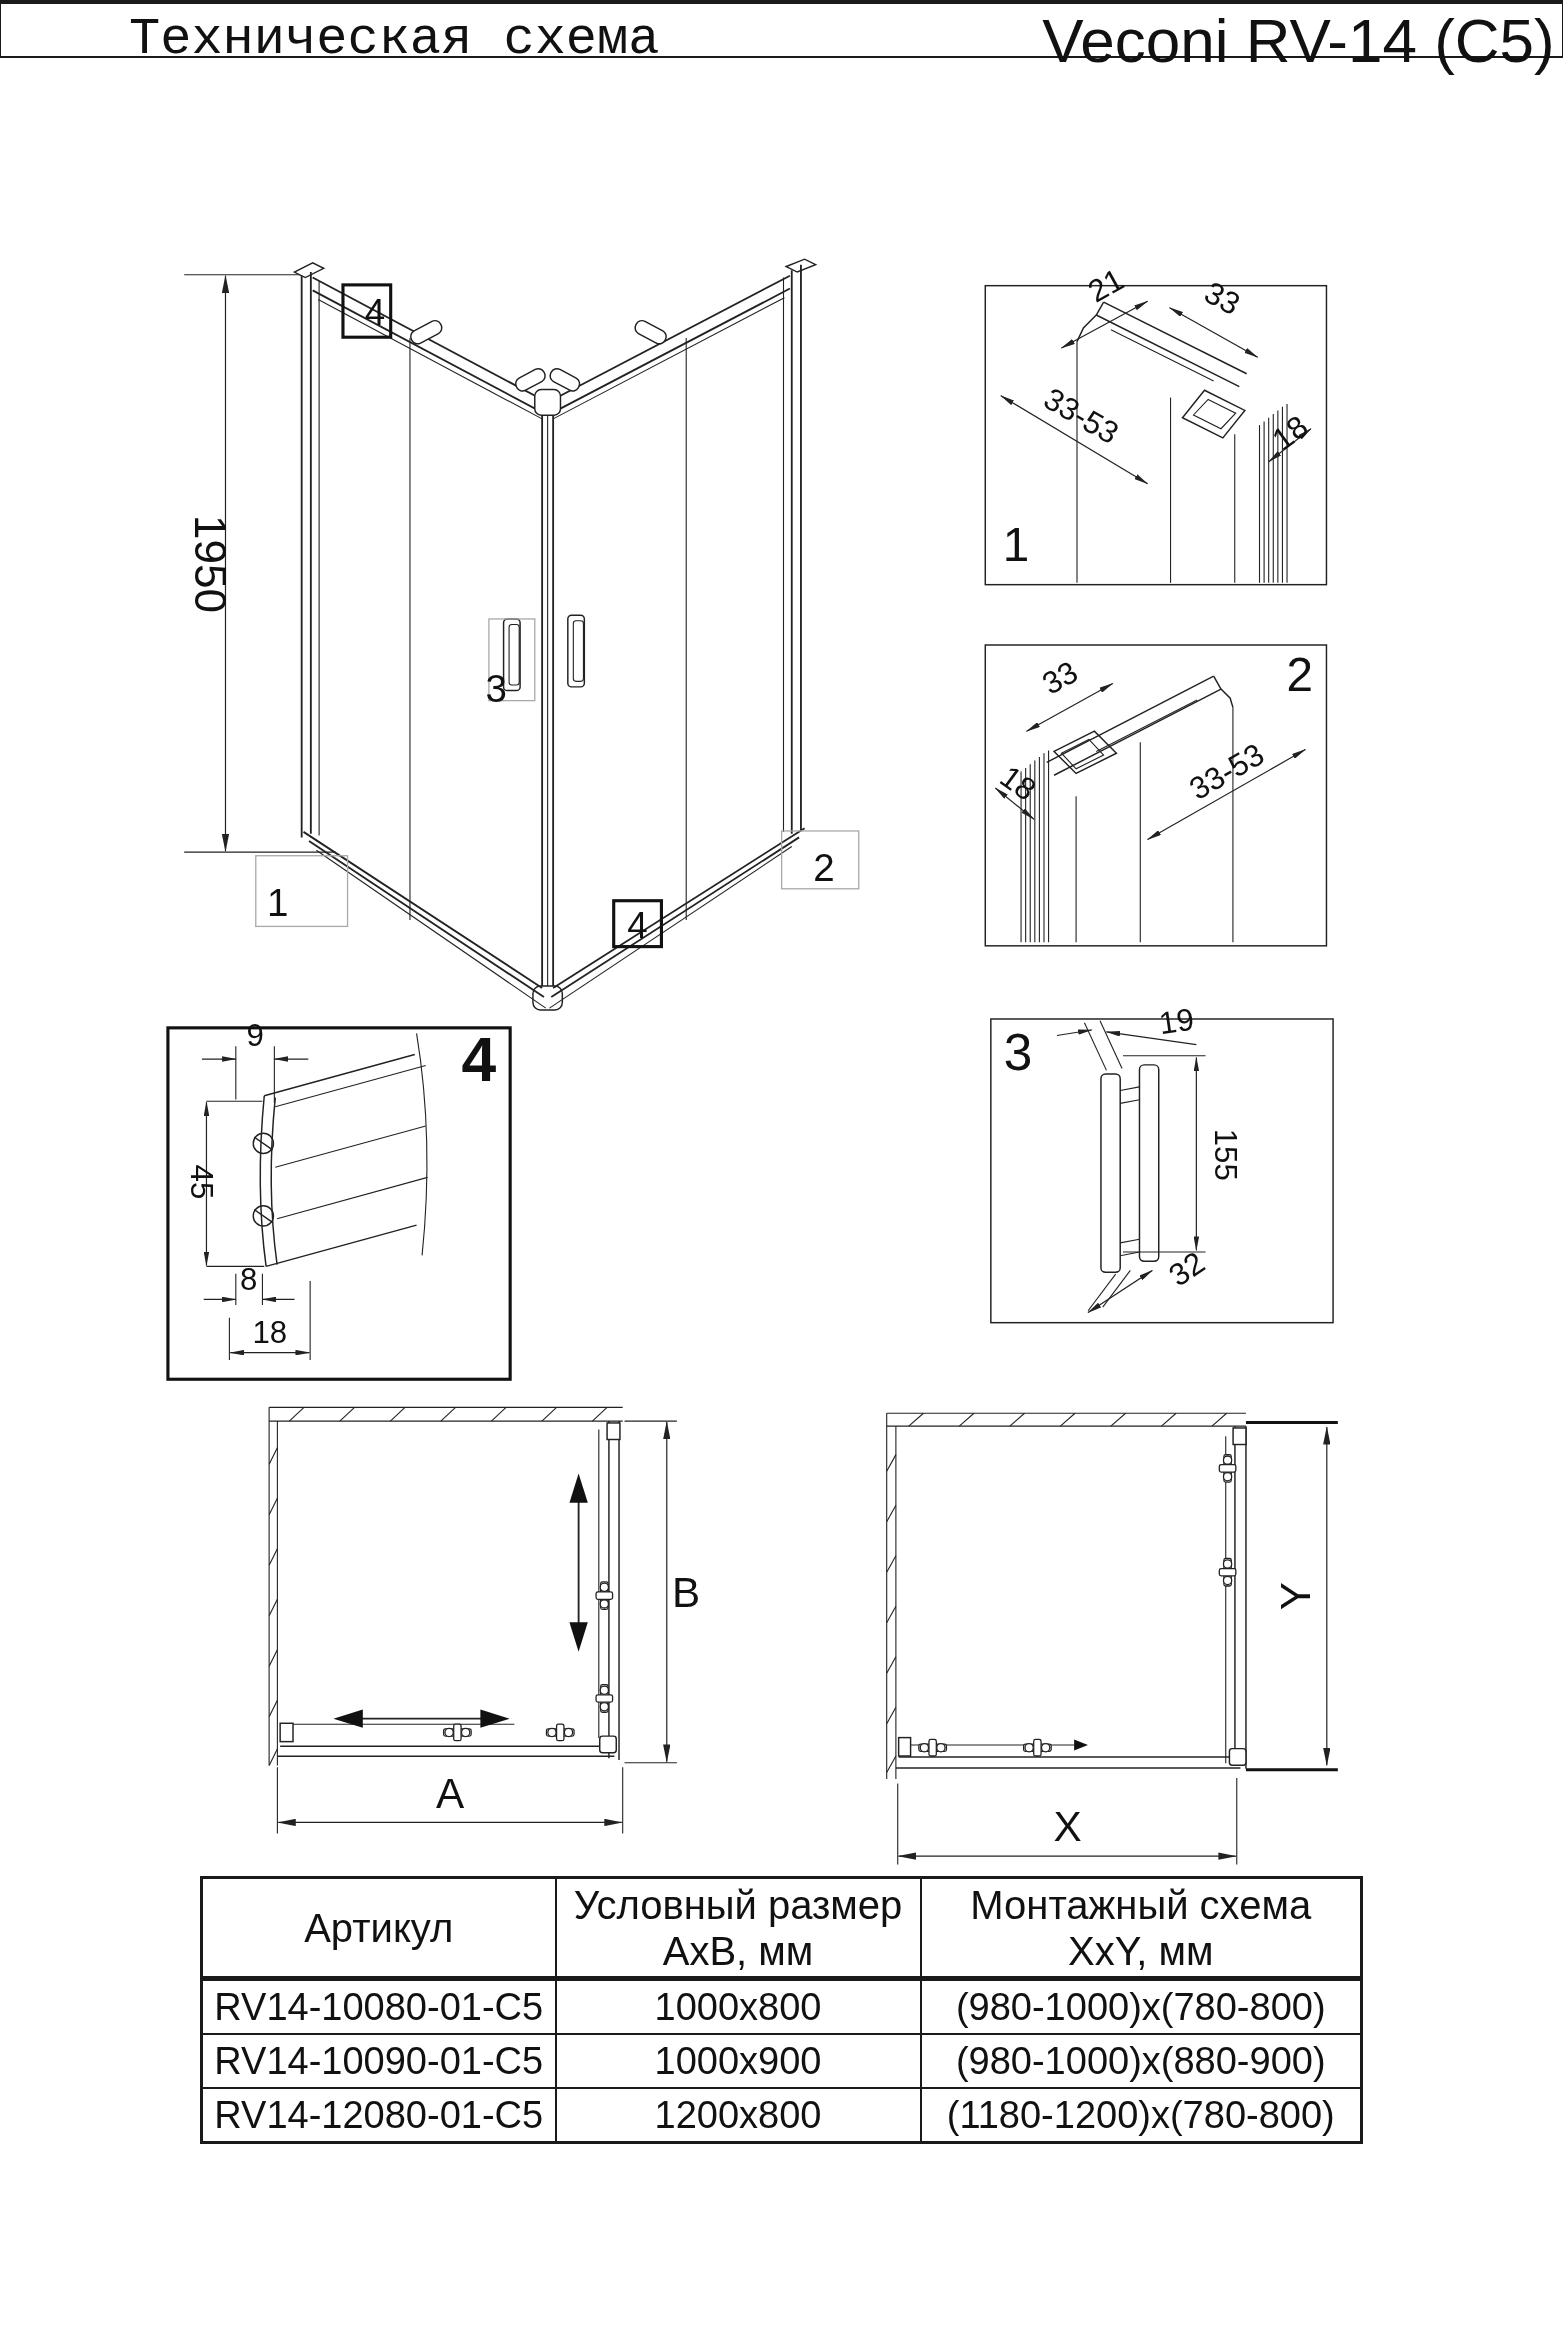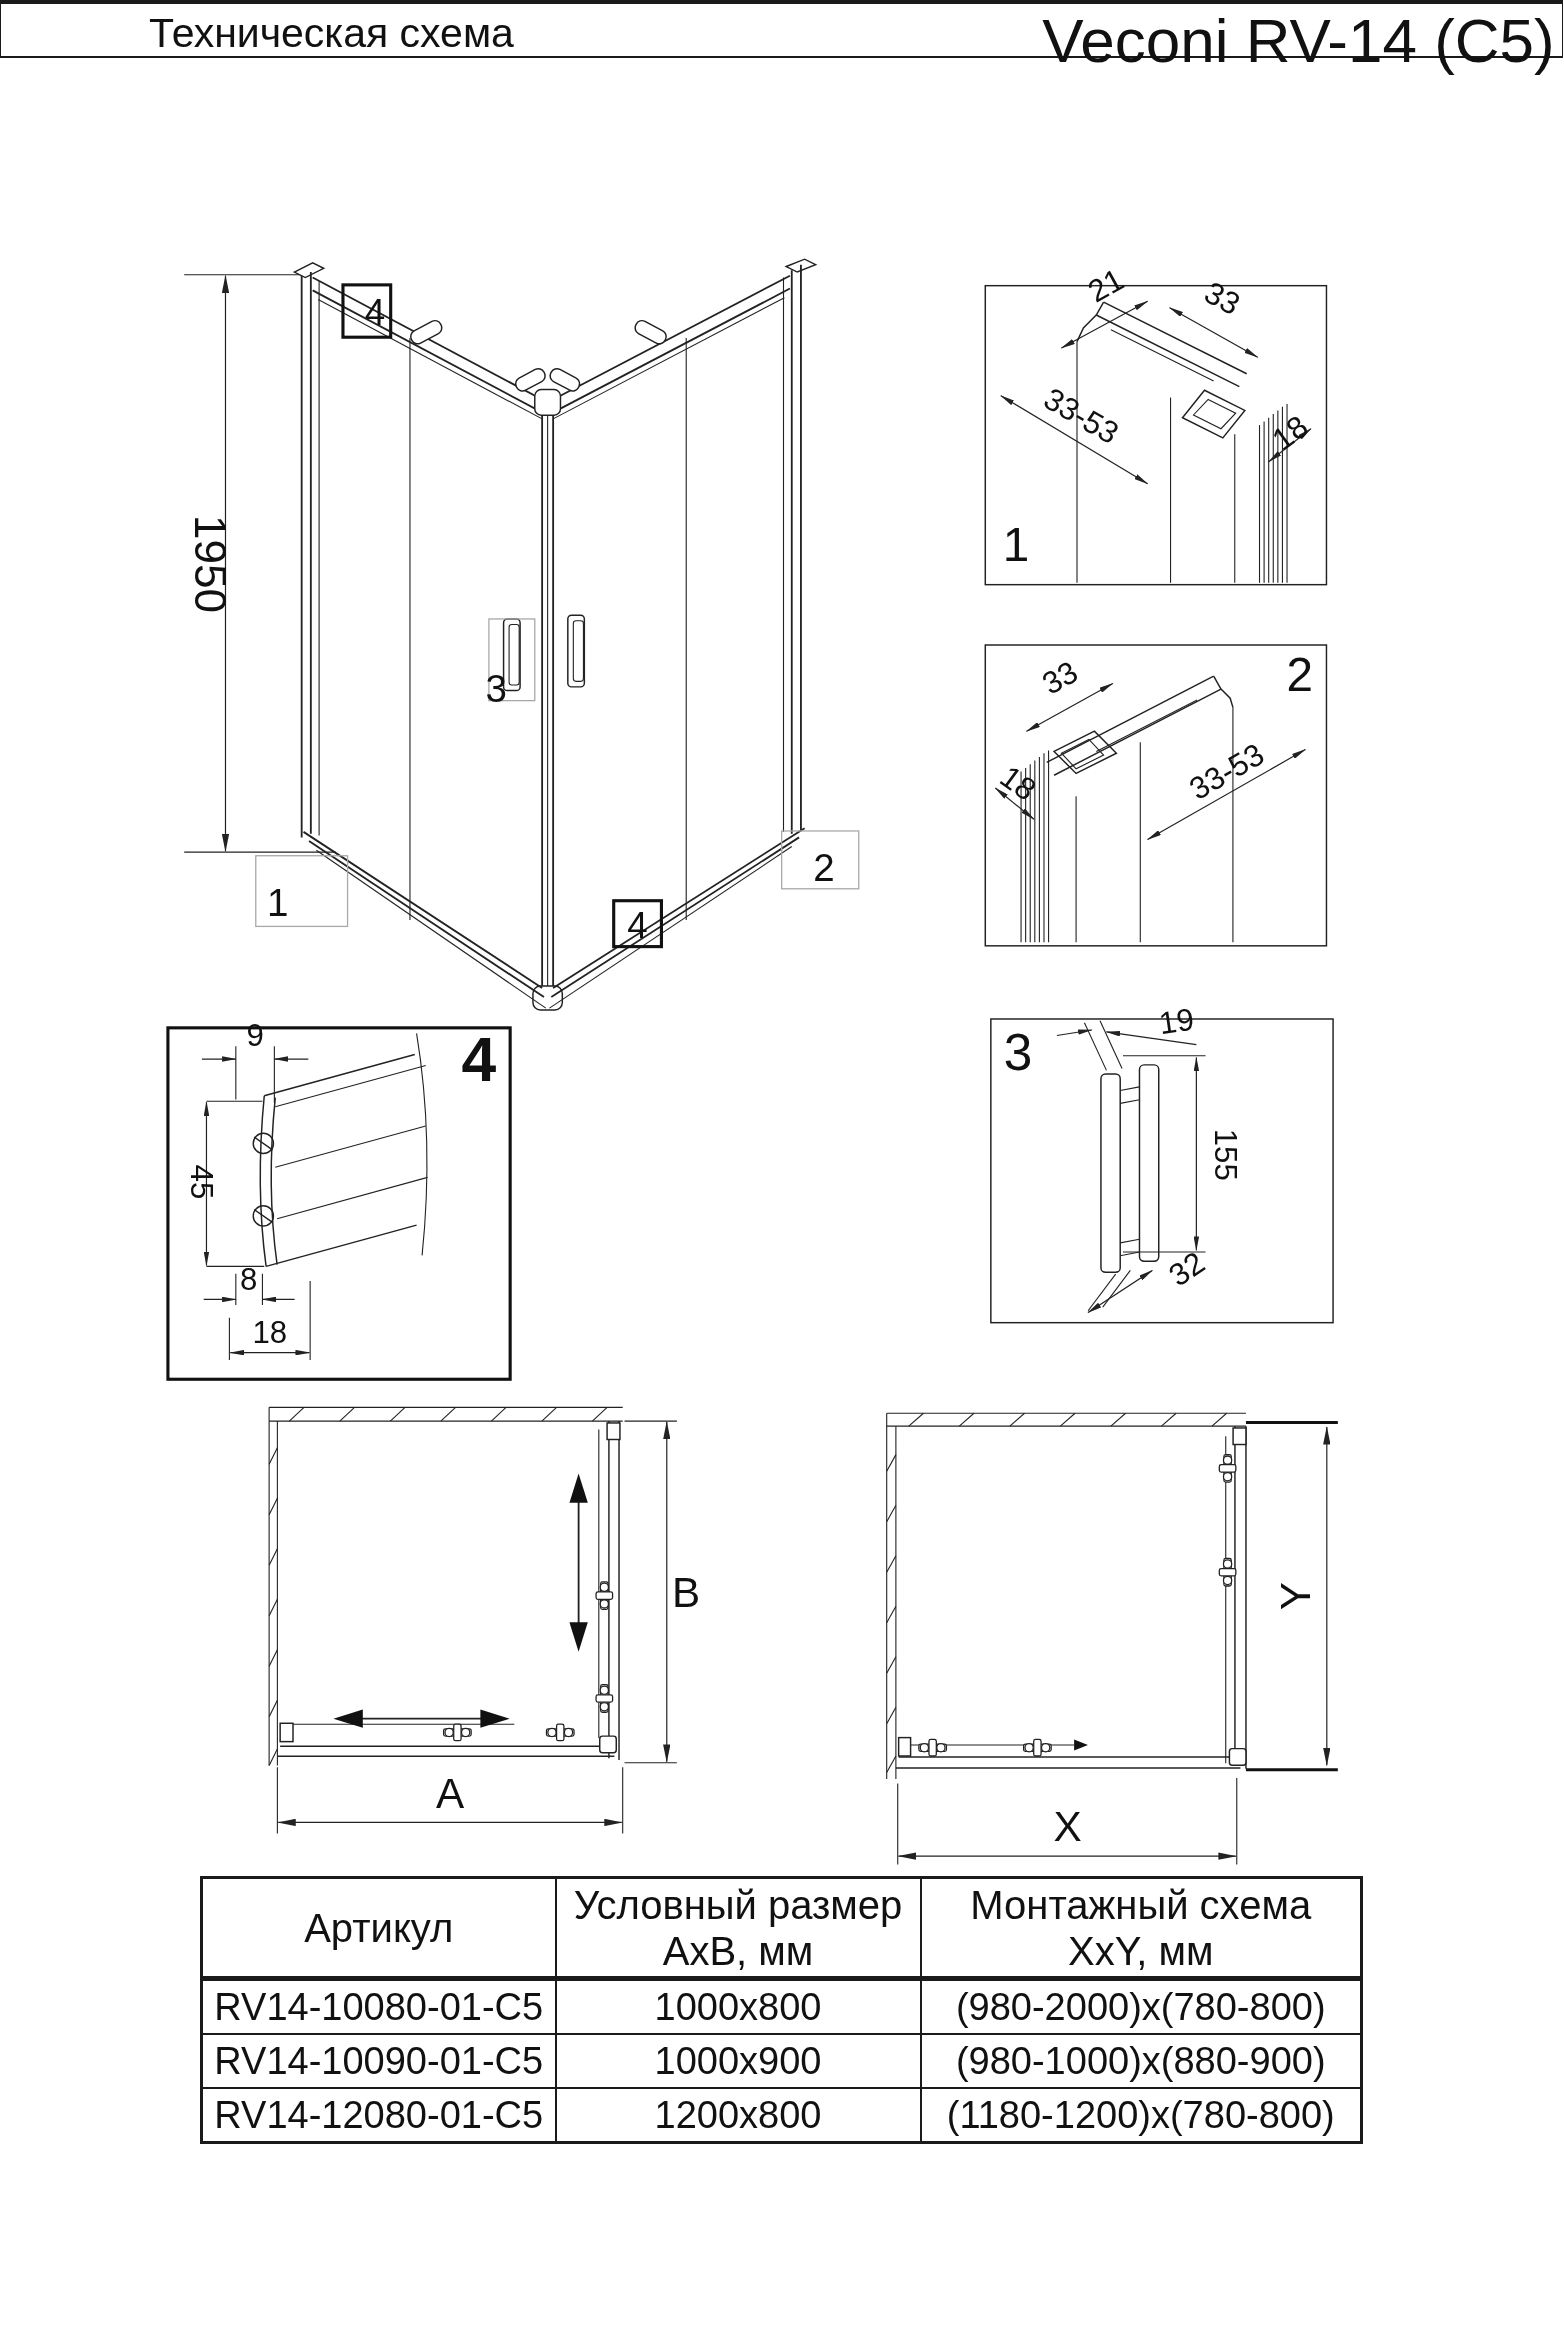--- a/index.html
+++ b/index.html
@@ -1,21 +1,21 @@
 <!DOCTYPE html>
 <html style="font-size:14.7px"><head>
 <meta charset="utf-8">
 <style>
   html,body{margin:0;padding:0;background:#fff;}
   .page{position:relative;width:1565px;height:2351px;background:#fff;overflow:hidden;
         font-family:"Liberation Sans",sans-serif;color:#111;}
   .hdr{position:absolute;left:0;top:0;width:1561px;height:52px;
        border-top:4.6px solid #1a1a1a;border-bottom:2.8px solid #1a1a1a;
        border-left:1.8px solid #1a1a1a;border-right:1.8px solid #1a1a1a;background:#fff;}
-  .hdr-left{position:absolute;left:148px;top:5.5px;font-size:41px;letter-spacing:0px;}
+  .hdr-left{position:absolute;left:128px;top:5.5px;font-size:52px;letter-spacing:0px;font-family:Liberation Mono, monospace;}
   .hdr-right{position:absolute;right:7.3px;top:0.9px;font-size:62px;}
   svg{position:absolute;overflow:visible;}
   .ln{stroke:#222;stroke-width:2;fill:none;}
   .thin{stroke:#222;stroke-width:1.2;fill:none;}
   .med{stroke:#222;stroke-width:1.6;fill:none;}
   .dim{stroke:#222;stroke-width:1.3;fill:none;}
   .thk{stroke:#111;stroke-width:3.2;fill:none;}
   .wfill{fill:#fff;stroke:#222;stroke-width:1.6;}
   .dtxt{font-family:"Liberation Sans",sans-serif;fill:#111;stroke:none;}
   .callout-light{fill:none;stroke:#a8a8a8;stroke-width:1.4;}
@@ -439,21 +439,21 @@
         <th>
           <div>Монтажный схема</div>
           <div>XxY, мм</div>
         </th>
       </tr>
     </thead>
     <tbody>
       <tr>
         <td>RV14-10080-01-C5</td>
         <td>1000x800</td>
-        <td>(980-2000)x(780-800)</td>
+        <td>(980-1000)x(780-800)</td>
       </tr>
       <tr>
         <td>RV14-10090-01-C5</td>
         <td>1000x900</td>
         <td>(980-1000)x(880-900)</td>
       </tr>
       <tr>
         <td>RV14-12080-01-C5</td>
         <td>1200x800</td>
         <td>(1180-1200)x(780-800)</td>

